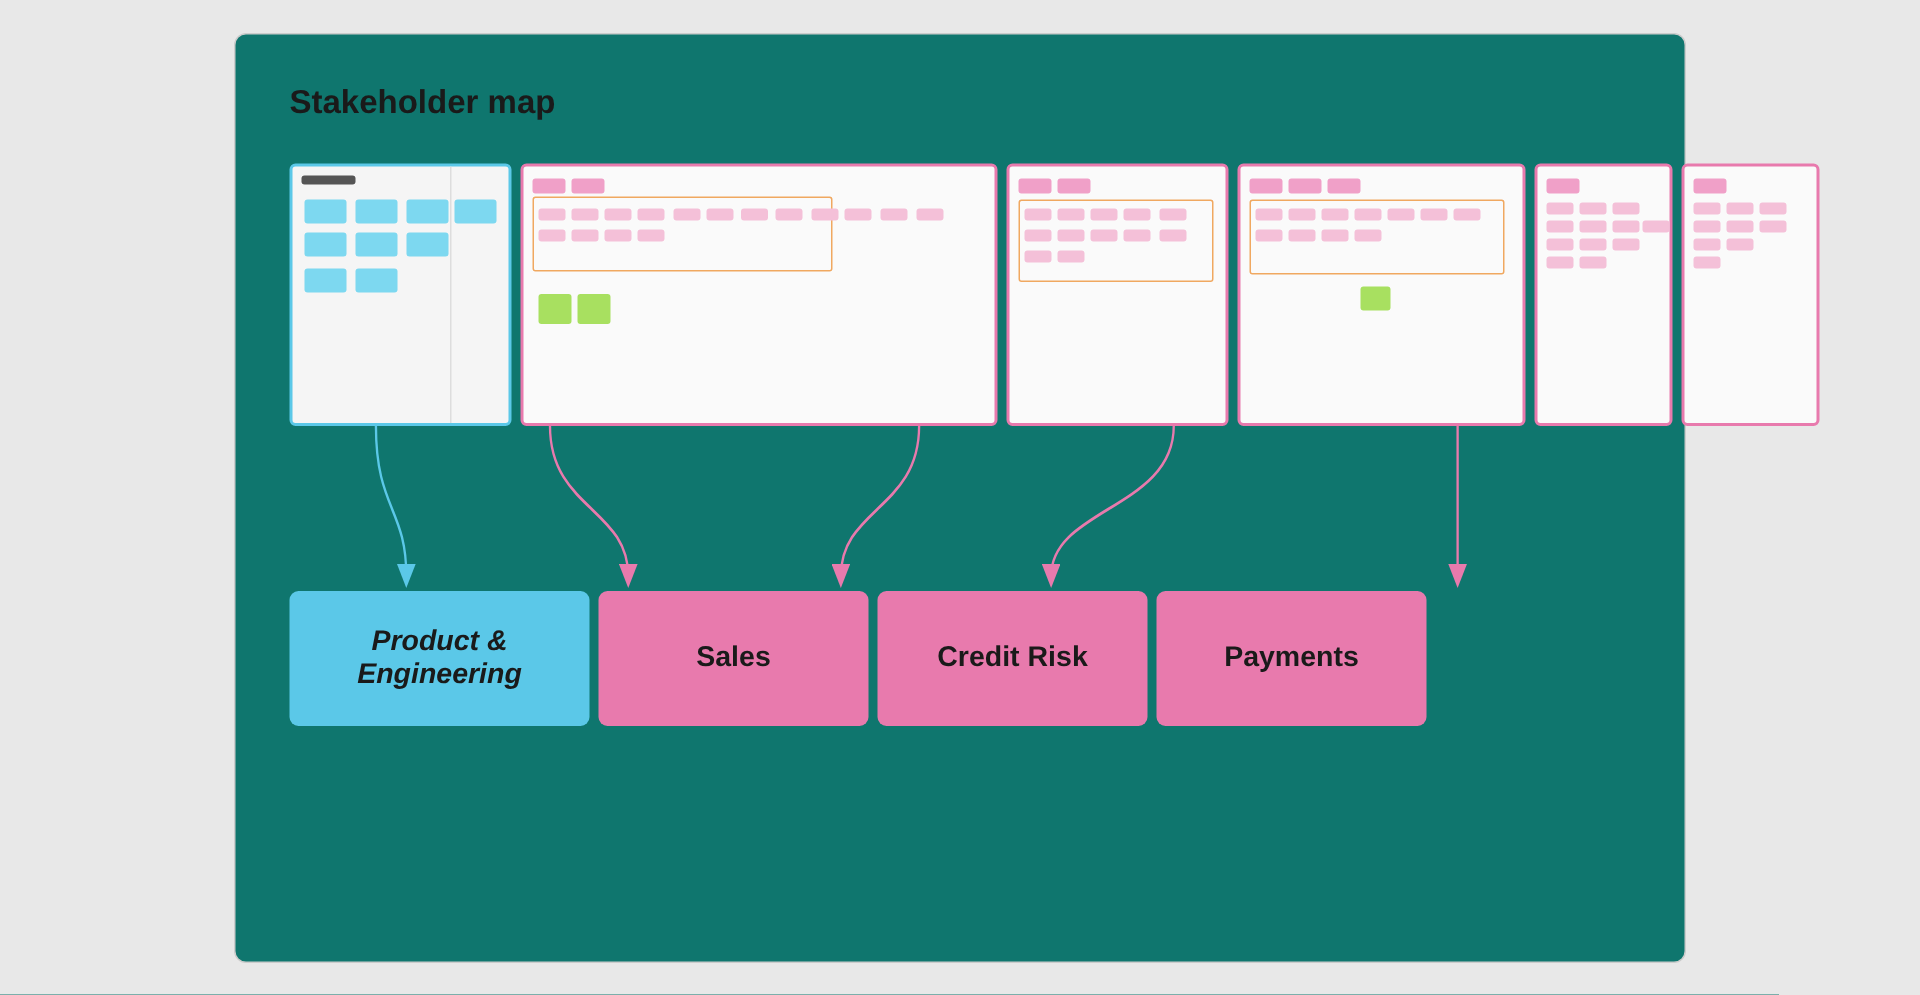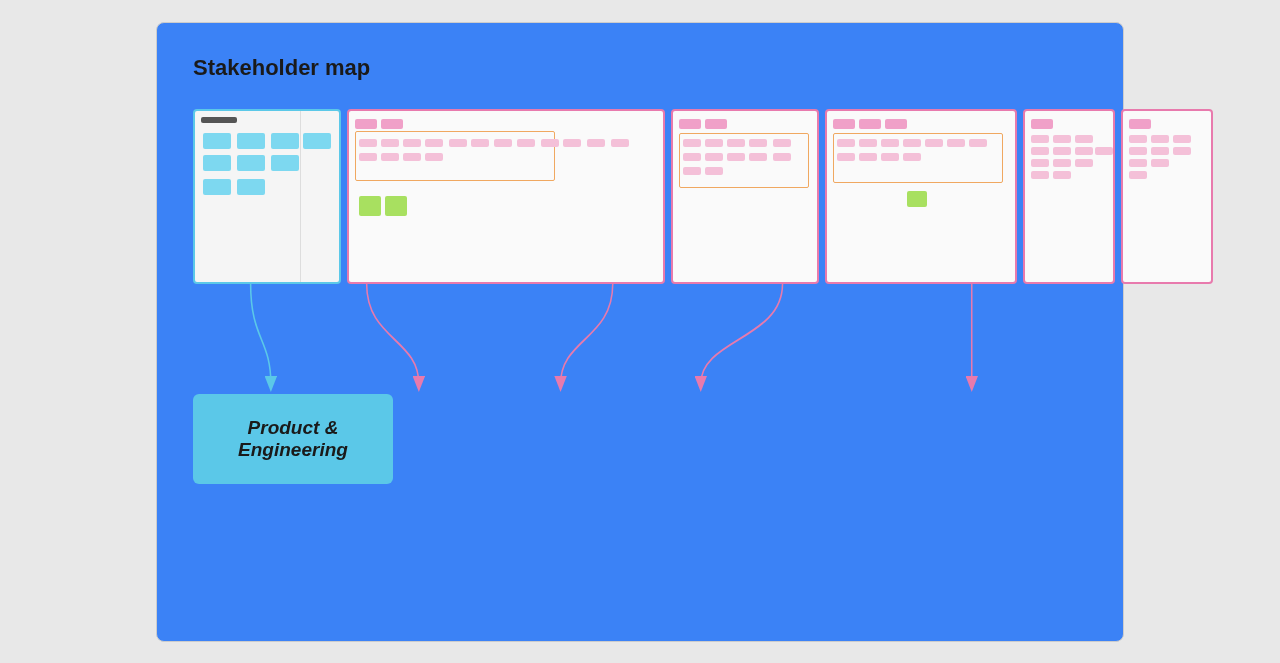--- a/index.html
+++ b/index.html
@@ -5,21 +5,21 @@
     * { box-sizing: border-box; margin: 0; padding: 0; }
     body {
       background: #e8e8e8;
       display: flex;
       justify-content: center;
       align-items: center;
       min-height: 100vh;
       font-family: Arial, sans-serif;
     }
     .card {
-      background: #3b82f6;
+      background: #0f766e;
       border: 1.5px solid #ccc;
       border-radius: 8px;
       width: 968px;
       min-height: 620px;
       padding: 32px 36px 56px 36px;
     }
     .title {
       font-size: 22px;
       font-weight: 800;
       color: #1a1a1a;
@@ -293,16 +293,25 @@
           </marker>
         </defs>
       </svg>
     </div>
 
     <div class="labels-row">
       <div class="label-box label-blue">
         <span style="white-space:pre-line;">Product &amp;
 Engineering</span>
       </div>
+      <div class="label-box label-pink">
+        <span>Sales</span>
+      </div>
+      <div class="label-box label-pink">
+        <span>Credit Risk</span>
+      </div>
+      <div class="label-box label-pink">
+        <span>Payments</span>
+      </div>
     </div>
 
   </div>
 </div>
 
 </body></html>

